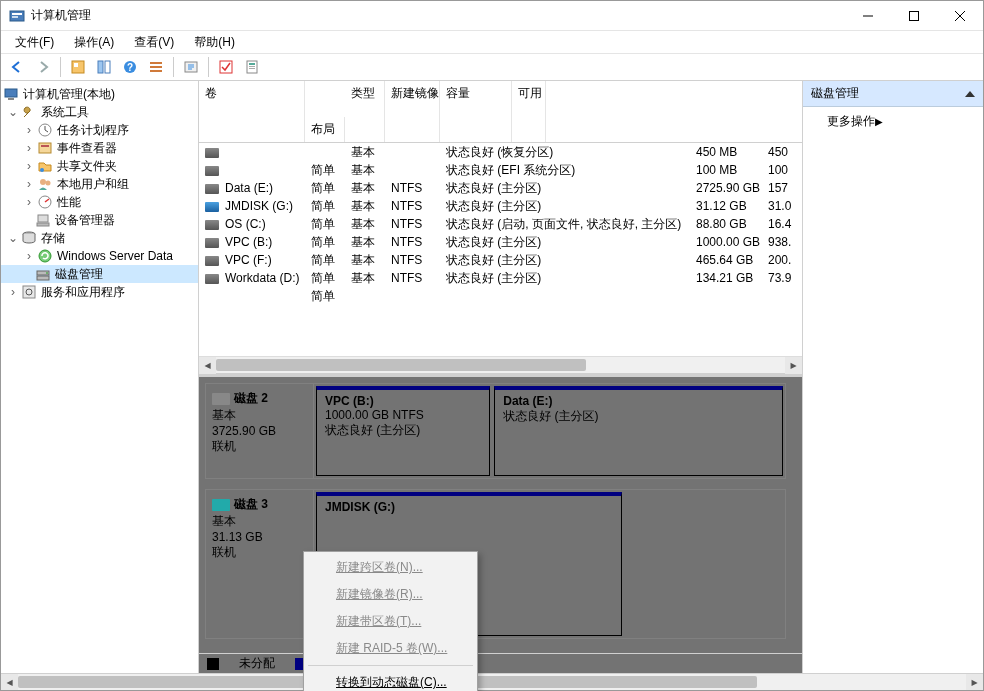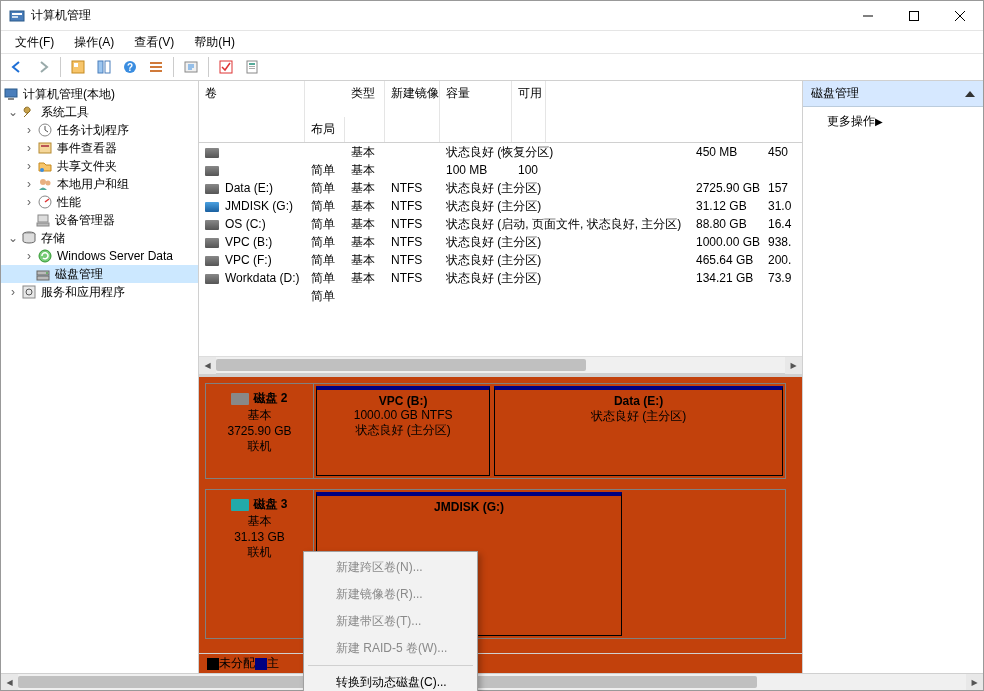--- a/index.html
+++ b/index.html
@@ -57,37 +57,37 @@
   .col-status { width:250px; }
   .col-cap { width:72px; }
   .col-free { width:34px; }
 
   .hscroll { height:17px; background:#f0f0f0; border-top:1px solid #ddd; display:flex; align-items:center; }
   .hscroll .arrow { width:17px; height:17px; background:#e8e8e8; display:flex; align-items:center; justify-content:center; font-size:8px; color:#555;}
   .hscroll .track { flex:1; height:100%; position:relative; }
   .hscroll .thumb { position:absolute; top:2px; bottom:2px; background:#c0c0c0; border-radius:2px; }
 
   
-  .disk-map { flex:1; overflow:hidden; background:#c2410c; position:relative; padding:6px 16px 6px 6px;text-align:center; }
+  .disk-map { flex:1; overflow:hidden; background:#737373; position:relative; padding:6px 16px 6px 6px; }
   .disk-row { display:flex; border:1px solid #808080; margin-bottom:10px; height:96px; }
   .disk-info { width:108px; border-right:1px solid #808080; padding:6px 6px; position:relative; }
   .disk-info .disk-icon { width:18px; height:12px; background:#888; display:inline-block; margin-right:4px; vertical-align:middle; border-radius:1px; }
   .disk-info .disk-icon.teal { background:#2aa; }
   .disk-info .dname { font-weight:bold; }
   .disk-parts { flex:1; display:flex; }
   .part { border:1px solid #000; border-top:4px solid #000080; margin:2px; padding:4px 8px; display:flex; flex-direction:column; }
   .part .pname { font-weight:bold; }
 
-  .legend { position:absolute; bottom:0; left:0; right:0; height:20px; border-top:1px solid #d0d0d0; display:flex; align-items:center; padding:0 8px; gap:0; }
+  .legend { position:absolute; bottom:0; left:0; right:0; height:20px; border-top:1px solid #d0d0d0; display:flex; align-items:center; padding:0 8px; gap:20px; }
   .legend .sw { width:12px; height:12px; background:#000; display:inline-block; }
   .legend .sw.blue { background:#000080; }
 
   
   .context-menu { position:absolute; left:303px; top:551px; width:175px; background:#f2f2f2; border:1px solid #a0a0a0; box-shadow:3px 3px 6px rgba(0,0,0,.25); z-index:50; padding:2px; }
-  .cm-item { padding:5px 18px 5px 30px; cursor:default; white-space:nowrap; }
+  .cm-item { padding:5px 18px 5px 30px; cursor:default; white-space:nowrap;text-decoration:underline; }
   .cm-item.disabled { color:#8a8a8a; }
   .cm-sep { height:1px; background:#d0d0d0; margin:3px 2px; }
 
   
   svg { display:block; }
 </style>
 </head>
 <body>
 
 <div class="window">
@@ -343,20 +343,21 @@
               <div class="vol-td col-fs"></div>
               <div class="vol-td col-status">状态良好 (恢复分区)</div>
               <div class="vol-td col-cap">450 MB</div>
               <div class="vol-td col-free">450</div>
             </div>
             <div class="vol-row">
               <div class="vol-td col-vol"><span class="vol-icon"></span><span></span></div>
               <div class="vol-td col-layout">简单</div>
               <div class="vol-td col-type">基本</div>
               <div class="vol-td col-fs"></div>
+              <div class="vol-td col-status">状态良好 (EFI 系统分区)</div>
               <div class="vol-td col-cap">100 MB</div>
               <div class="vol-td col-free">100</div>
             </div>
             <div class="vol-row">
               <div class="vol-td col-vol"><span class="vol-icon"></span><span>Data (E:)</span></div>
               <div class="vol-td col-layout">简单</div>
               <div class="vol-td col-type">基本</div>
               <div class="vol-td col-fs">NTFS</div>
               <div class="vol-td col-status">状态良好 (主分区)</div>
               <div class="vol-td col-cap">2725.90 GB</div>

